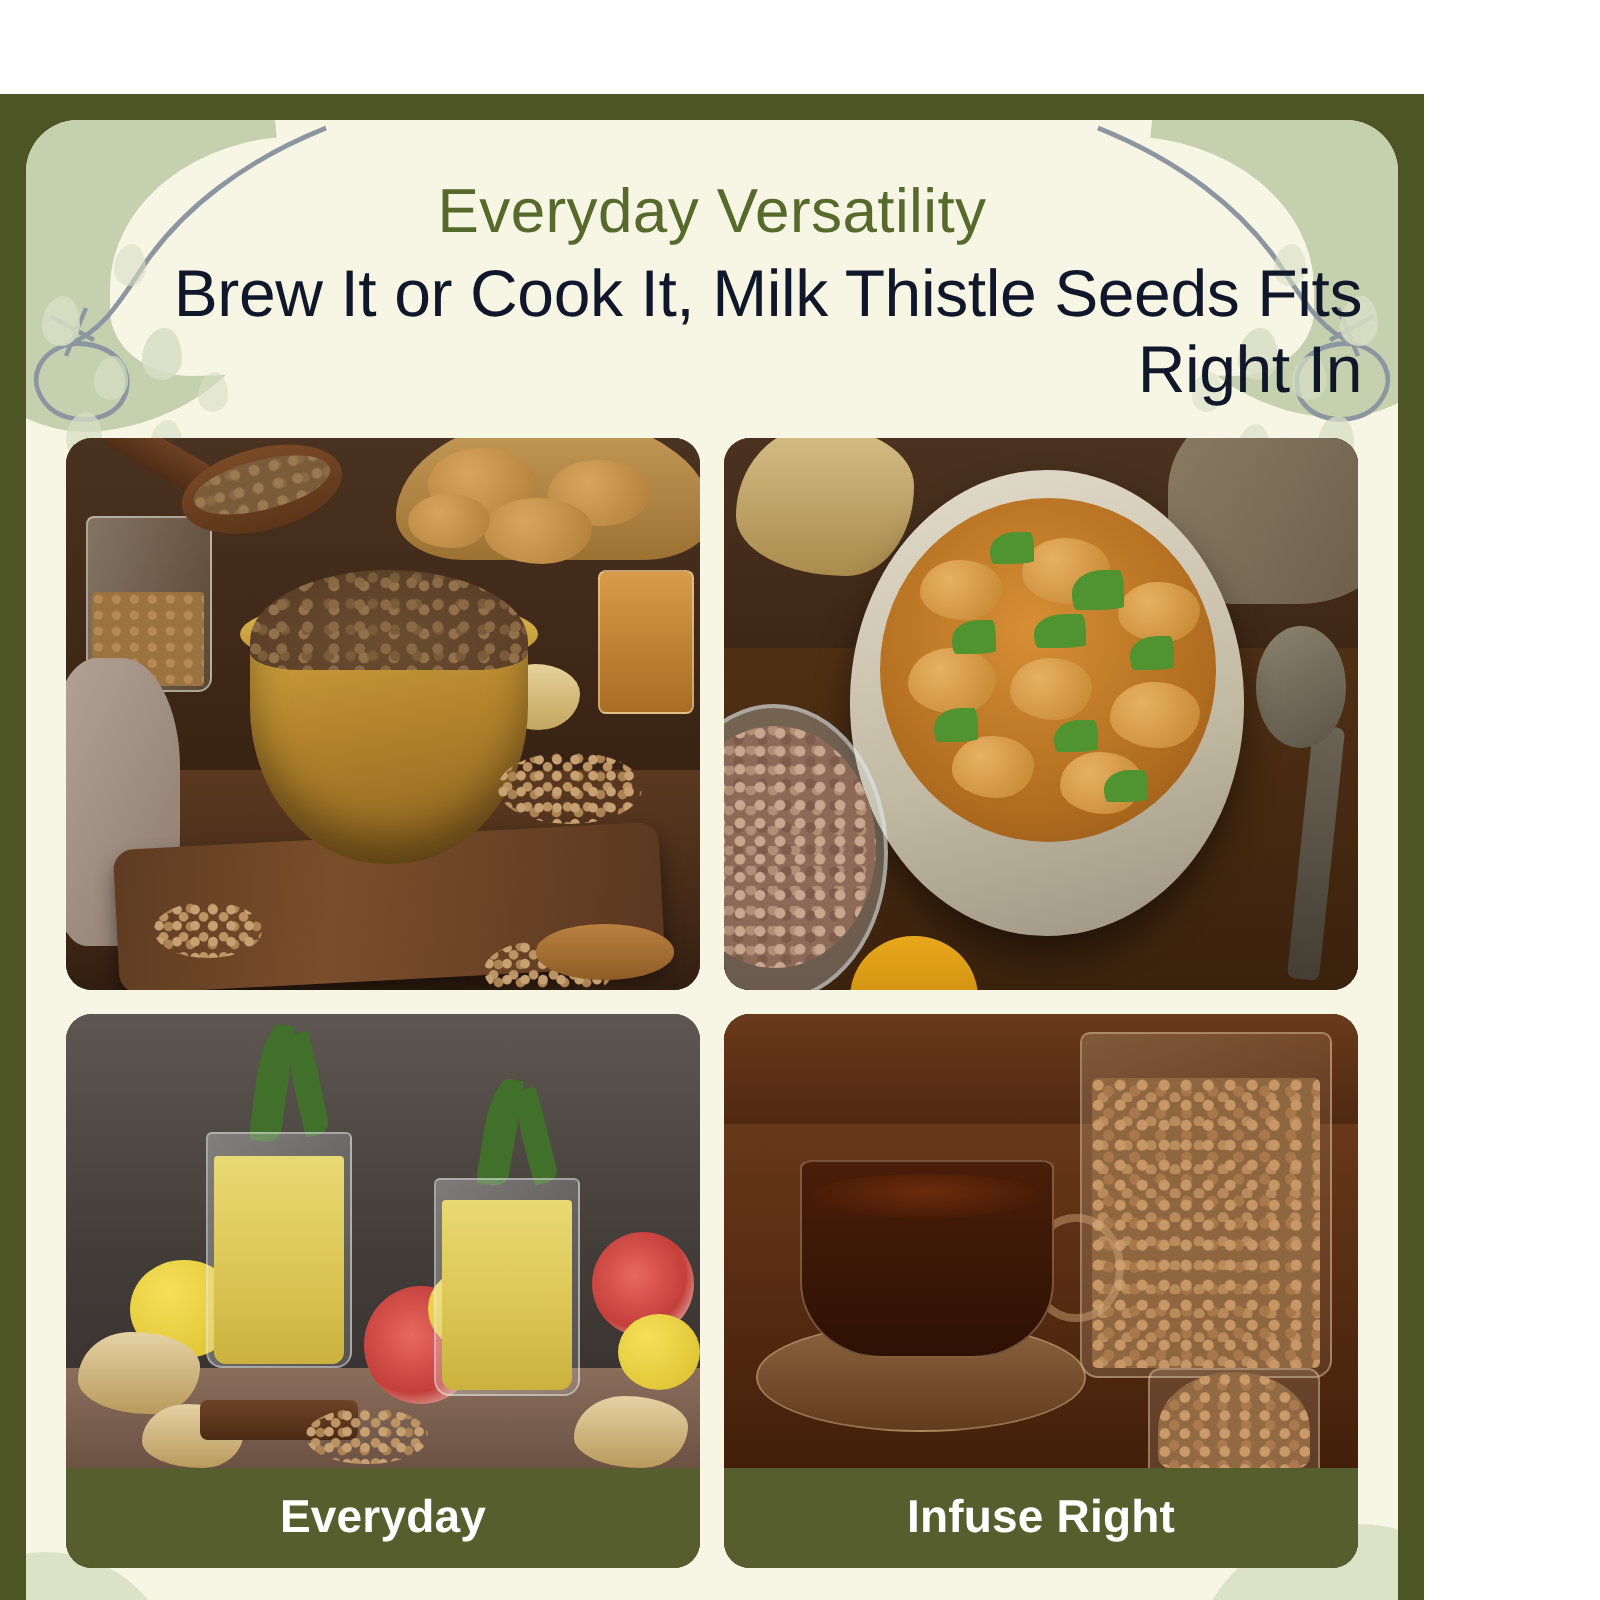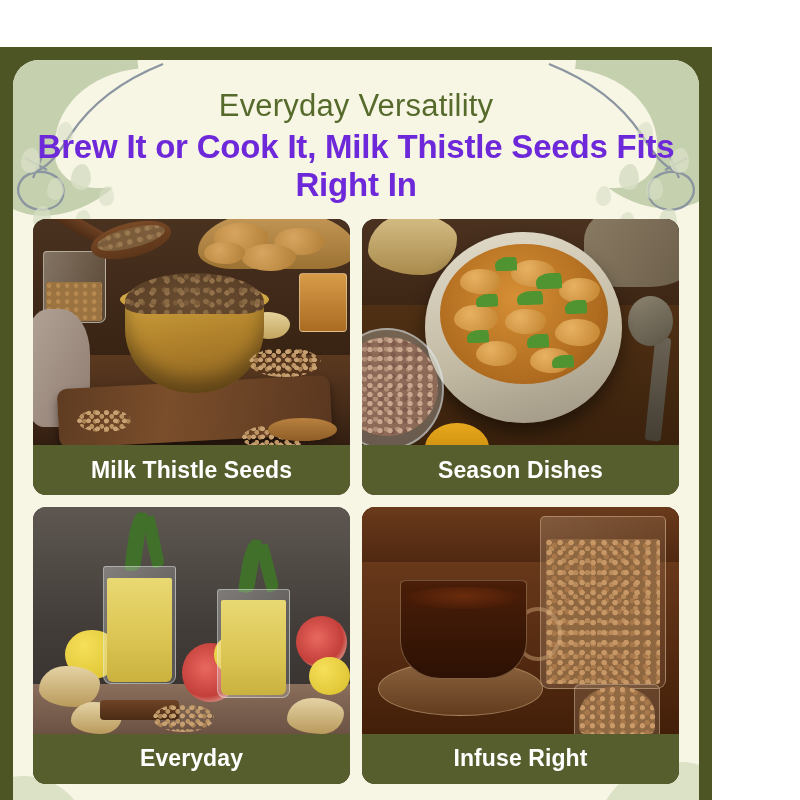--- a/index.html
+++ b/index.html
@@ -96,27 +96,28 @@
     text-align:center;
   }
   .eyebrow{
     color:#566A2C;
     font-size:31px;
     font-weight:400;
     letter-spacing:.2px;
     line-height:1.15;
   }
   .headline{
-    color:#6d28d9;
+    color:#0f172a;
     font-size:33px;
-    font-weight:700;
+    font-weight:400;
     line-height:1.17;
     letter-spacing:-.2px;
     margin-top:4px;
     padding:0 18px;
+    text-align:right;
   }
 
   
   .grid{
     position:relative;
     z-index:3;
     display:grid;
     grid-template-columns:1fr 1fr;
     grid-template-rows:1fr 1fr;
     gap:12px;
@@ -492,21 +493,20 @@
             <div class="o s1-seeds-mound"></div>
             <div class="o s1-spoon-handle"></div>
             <div class="o s1-spoon-bowl"></div>
             <div class="o s1-spoon-seed"></div>
             <div class="o seed-pile" style="right:9%;top:57%;width:23%;height:13%;"></div>
             <div class="o seed-pile" style="left:14%;bottom:6%;width:17%;height:10%;"></div>
             <div class="o seed-pile" style="right:14%;bottom:-2%;width:20%;height:11%;"></div>
             <div class="o" style="right:4%;bottom:2%;width:22%;height:10%;background:linear-gradient(#B9813F,#8E5D26);border-radius:50%;"></div>
           </div>
         </div>
-        <div class="caption">Milk Thistle Seeds</div>
       </div>
 
       <div class="tile">
         <div class="photo">
           <div class="scene">
             <div class="o s2-bg"></div>
             <div class="o s2-table"></div>
             <div class="o s2-cloth"></div>
             <div class="o s2-ginger"></div>
             <div class="o s2-spoon-h"></div>
@@ -527,21 +527,20 @@
             <div class="o herb" style="left:49%;top:32%;width:8%;height:6%;"></div>
             <div class="o herb" style="left:64%;top:36%;width:7%;height:6%;"></div>
             <div class="o herb" style="left:33%;top:49%;width:7%;height:6%;"></div>
             <div class="o herb" style="left:52%;top:51%;width:7%;height:6%;"></div>
             <div class="o herb" style="left:60%;top:60%;width:7%;height:6%;"></div>
             <div class="o s2-seedbowl"></div>
             <div class="o s2-seedbowl-fill"></div>
             <div class="o s2-turmeric"></div>
           </div>
         </div>
-        <div class="caption">Season Dishes</div>
       </div>
 
       <div class="tile">
         <div class="photo">
           <div class="scene">
             <div class="o s3-bg"></div>
             <div class="o s3-counter"></div>
 
             <div class="o rosemary" style="left:30%;top:2%;width:5%;height:26%;transform:rotate(8deg);"></div>
             <div class="o rosemary" style="left:36%;top:4%;width:4%;height:23%;transform:rotate(-12deg);"></div>

